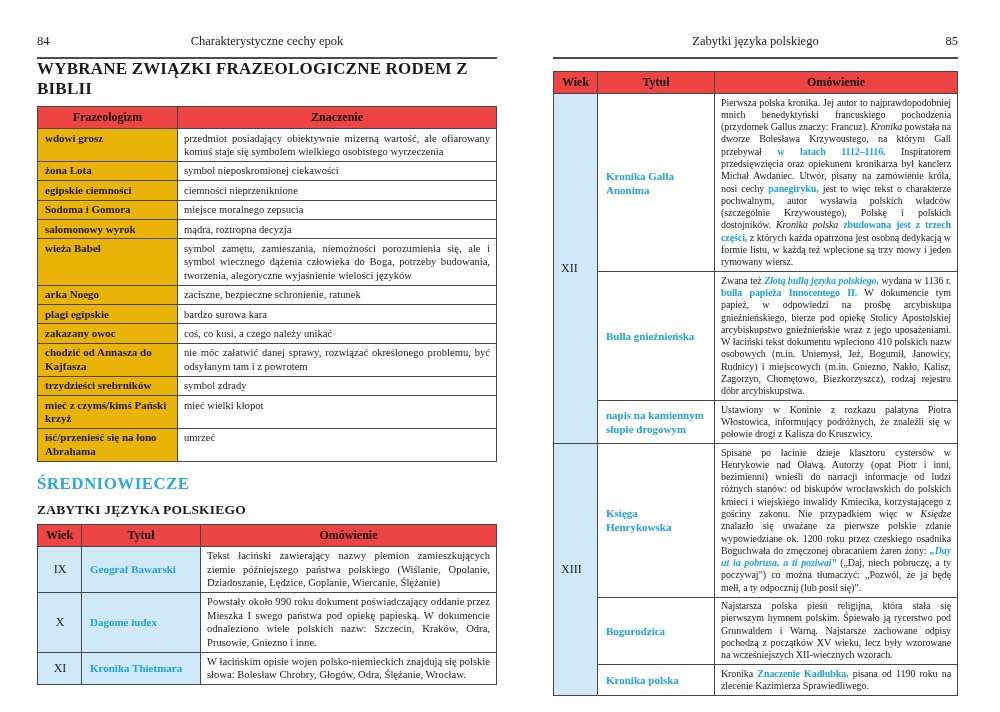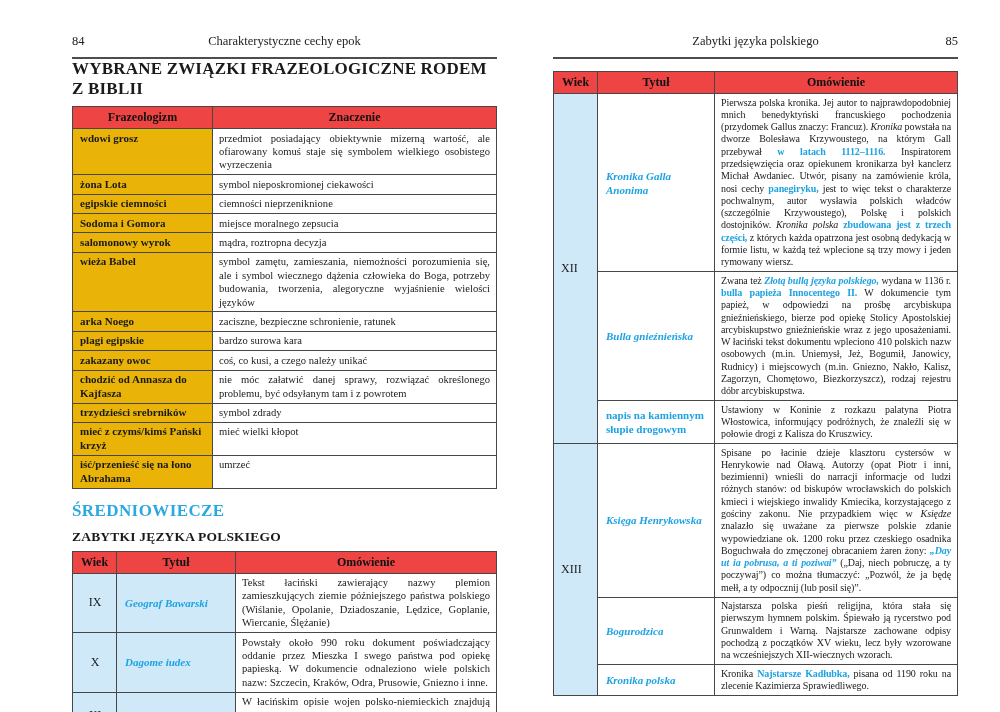--- a/index.html
+++ b/index.html
@@ -1,20 +1,20 @@
 <!DOCTYPE html>
 <html lang="pl"><head>
 <meta charset="utf-8">
 <style>
   html,body{margin:0;padding:0;background:#ffffff;}
   body{width:1000px;height:712px;overflow:hidden;
        font-family:"Liberation Serif","DejaVu Serif",serif;color:#1a1a1a;}
   .spread{display:flex;width:1000px;height:712px;}
   .page{box-sizing:border-box;height:712px;overflow:hidden;}
-  .page-left{width:500px;padding:34px 3px 0 72px;}
+  .page-left{width:500px;padding:34px 3px 0 37px;}
   .page-right{width:500px;padding:34px 42px 0 53px;}
 
   .running-head{display:flex;align-items:baseline;border-bottom:2px solid #4d4d4d;
                 padding-bottom:8px;font-size:12.5px;color:#222;}
   .rh-side{width:42px;}
   .rh-side.right{text-align:right;}
   .rh-title{flex:1;text-align:center;}
 
   .section-title{font-size:17px;font-weight:bold;letter-spacing:0.2px;margin:0 0 7px;}
   .epoch-heading{color:#29a8e2;font-size:17px;font-weight:bold;letter-spacing:0.4px;margin:12px 0 8px;}
@@ -26,21 +26,21 @@
   td{padding:2.5px 6px;vertical-align:top;}
 
   
   .phr-term{width:126px;background:#eab308;font-weight:bold;font-size:11px;line-height:1.22;padding-left:7px;}
   .phr-meaning{font-size:10.6px;line-height:13.4px;text-align:justify;}
 
   
   .wiek{background:#cfe9f8;font-size:12px;vertical-align:middle;padding-left:7px;}
   .mon-left .wiek{width:30px;text-align:center;}
   .mon-left .tytul{width:100px;background:#cfe9f8;}
-  .tytul{color:#1da2e2;font-weight:bold;font-style:italic;font-size:11px;line-height:1.28;
+  .tytul{color:#1da2e2;font-weight:bold;font-size:11px;line-height:1.28;
          vertical-align:middle;padding:5px 10px 5px 8px;}
   .tytul.upright{font-style:normal;}
   .mon-left .omow{font-size:10.6px;line-height:13.4px;text-align:justify;}
   .mon-right .wiek{width:30px;}
   .mon-right .tytul{width:98px;}
   .mon-right .omow{font-size:10px;line-height:12.3px;text-align:justify;letter-spacing:-0.1px;}
   .mon-right{margin-top:12px;}
 
   .hl{color:#1da2e2;font-weight:bold;}
   .it{font-style:italic;}
@@ -186,19 +186,19 @@
           <td class="wiek" rowspan="3">XIII</td>
           <td class="tytul">Księga Henrykowska</td>
           <td class="omow"><span>Spisane po łacinie dzieje klasztoru cystersów w Henrykowie nad Oławą. Autorzy (opat Piotr i inni, bezimienni) wnieśli do narracji informacje od ludzi różnych stanów: od biskupów wrocławskich do polskich kmieci i wiejskiego inwalidy Kmiecika, korzystającego z gościny zakonu. Nie przypadkiem więc w </span><span class="it">Księdze</span><span> znalazło się uważane za pierwsze polskie zdanie wypowiedziane ok. 1200 roku przez czeskiego osadnika Boguchwała do zmęczonej obracaniem żaren żony: </span><span class="hl it">„Day ut ia pobrusa, a ti poziwai”</span><span> („Daj, niech pobruczę, a ty poczywaj”) co można tłumaczyć: „Pozwól, że ja będę mełł, a ty odpocznij (lub posil się)”.</span></td>
         </tr>
         <tr>
           <td class="tytul">Bogurodzica</td>
           <td class="omow"><span>Najstarsza polska pieśń religijna, która stała się pierwszym hymnem polskim. Śpiewało ją rycerstwo pod Grunwaldem i Warną. Najstarsze zachowane odpisy pochodzą z początków XV wieku, lecz były wzorowane na wcześniejszych XII-wiecznych wzorach.</span></td>
         </tr>
         <tr>
           <td class="tytul">Kronika polska</td>
-          <td class="omow"><span>Kronika </span><span class="hl">Najstarsze Kadłubka,</span><span> pisana od 1190 roku na zlecenie Kazimierza Sprawiedliwego.</span></td>
+          <td class="omow"><span>Kronika </span><span class="hl">Znaczenie Kadłubka,</span><span> pisana od 1190 roku na zlecenie Kazimierza Sprawiedliwego.</span></td>
         </tr>
       </tbody>
     </table>
   </section>
 
 </div>
 
 </body></html>

